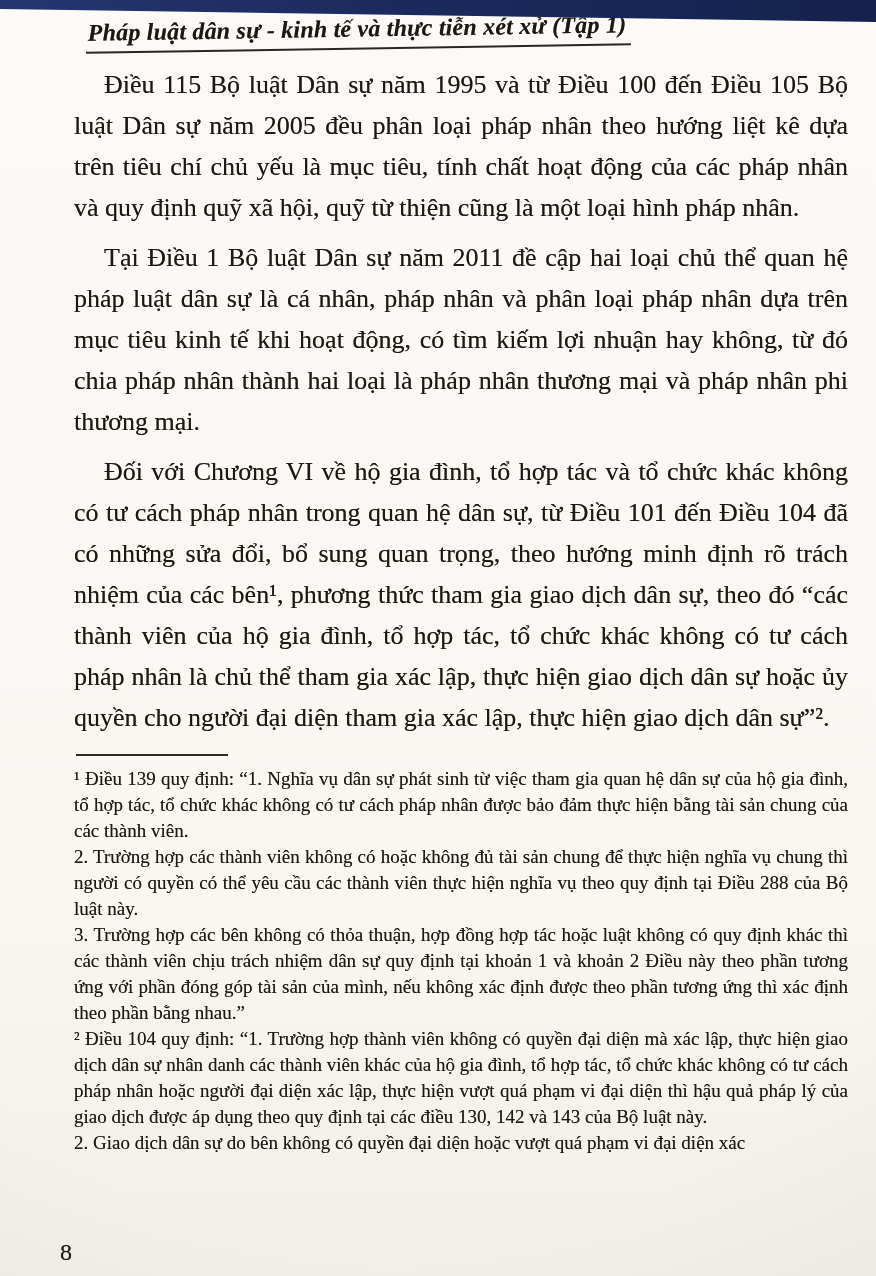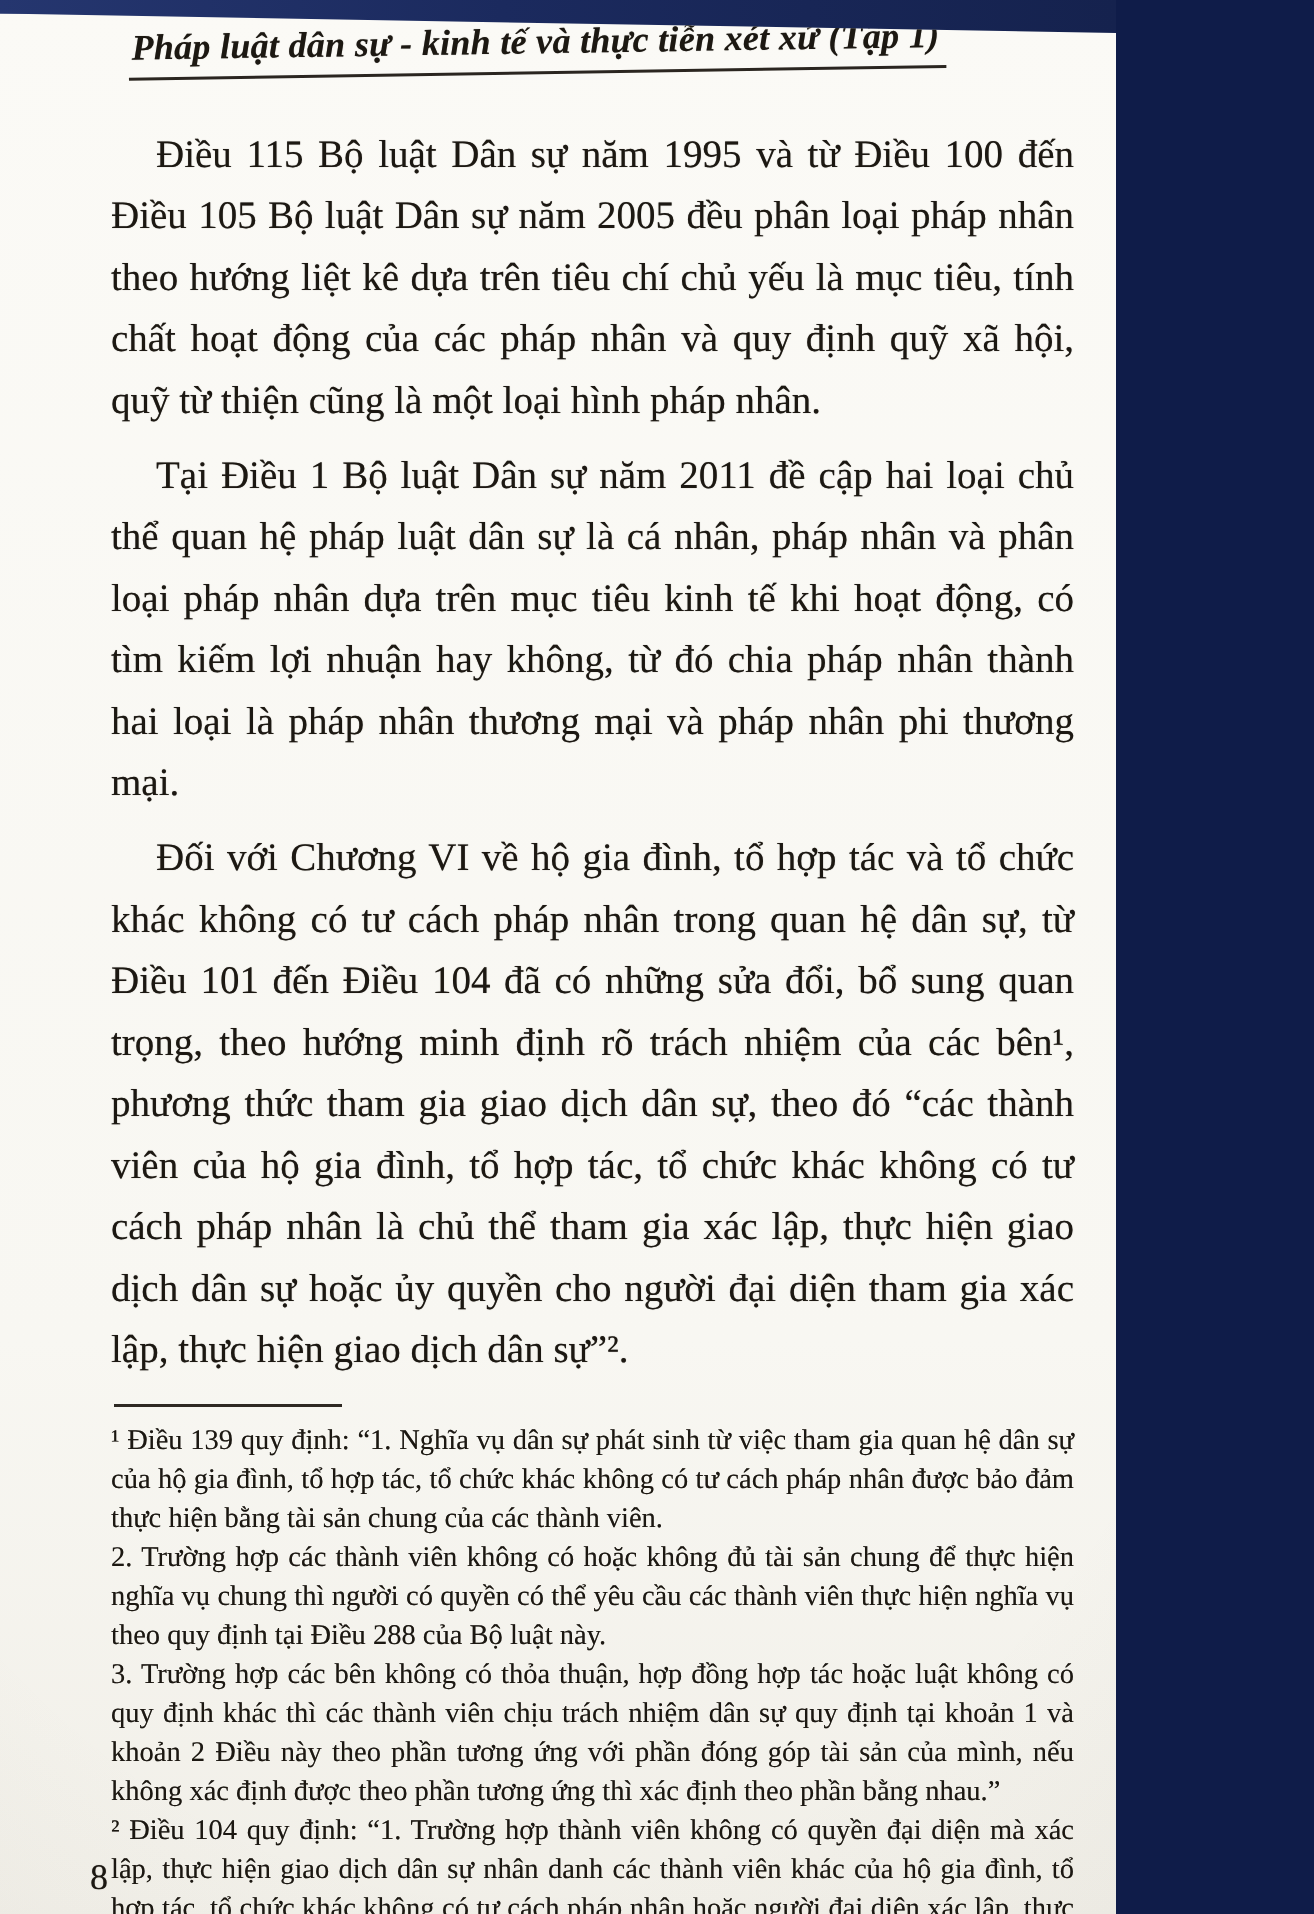--- a/index.html
+++ b/index.html
@@ -4,21 +4,21 @@
 <style>
   * { margin: 0; padding: 0; box-sizing: border-box; }
   html, body { width: 876px; height: 1276px; }
   body {
     overflow: hidden;
     background: #0f1c49;
     font-family: "Liberation Serif", "DejaVu Serif", serif;
   }
   .photo {
     position: relative;
-    width: 744px;
+    width: 876px;
     height: 1276px;
     background: linear-gradient(90deg, #25366f 0%, #1b2a5e 45%, #15224e 100%);
   }
   
   .page {
     position: absolute;
     inset: 0;
     clip-path: polygon(0 9px, 100% 22px, 100% 100%, 0 100%);
     background:
       radial-gradient(135% 115% at 45% 35%, rgba(0,0,0,0) 55%, rgba(90,85,70,0.10) 100%),
@@ -37,21 +37,21 @@
   .running-header .title {
     display: inline-block;
     font-style: italic;
     font-weight: 700;
     font-size: 24px;
     letter-spacing: 0.2px;
     padding: 0 4px 5px 2px;
     border-bottom: 2px solid #2b2620;
     text-shadow: 0 0 .5px rgba(28,24,18,.55);
   }
-  .page-body { margin-top: 28px; }
+  .page-body { margin-top: 10px; }
   .page-body p {
     font-size: 26px;
     line-height: 41px;
     text-align: justify;
     text-indent: 30px;
     text-shadow: 0 0 .5px rgba(28,24,18,.6);
   }
   .page-body p + p { margin-top: 9px; }
   .footnote-separator {
     width: 152px;
@@ -91,19 +91,20 @@
         <p>Đối với Chương VI về hộ gia đình, tổ hợp tác và tổ chức khác không có tư cách pháp nhân trong quan hệ dân sự, từ Điều 101 đến Điều 104 đã có những sửa đổi, bổ sung quan trọng, theo hướng minh định rõ trách nhiệm của các bên¹, phương thức tham gia giao dịch dân sự, theo đó “các thành viên của hộ gia đình, tổ hợp tác, tổ chức khác không có tư cách pháp nhân là chủ thể tham gia xác lập, thực hiện giao dịch dân sự hoặc ủy quyền cho người đại diện tham gia xác lập, thực hiện giao dịch dân sự”².</p>
       </div>
 
       <hr class="footnote-separator">
 
       <div class="footnotes">
         <p>¹ Điều 139 quy định: “1. Nghĩa vụ dân sự phát sinh từ việc tham gia quan hệ dân sự của hộ gia đình, tổ hợp tác, tổ chức khác không có tư cách pháp nhân được bảo đảm thực hiện bằng tài sản chung của các thành viên.</p>
         <p>2. Trường hợp các thành viên không có hoặc không đủ tài sản chung để thực hiện nghĩa vụ chung thì người có quyền có thể yêu cầu các thành viên thực hiện nghĩa vụ theo quy định tại Điều 288 của Bộ luật này.</p>
         <p>3. Trường hợp các bên không có thỏa thuận, hợp đồng hợp tác hoặc luật không có quy định khác thì các thành viên chịu trách nhiệm dân sự quy định tại khoản 1 và khoản 2 Điều này theo phần tương ứng với phần đóng góp tài sản của mình, nếu không xác định được theo phần tương ứng thì xác định theo phần bằng nhau.”</p>
         <p>² Điều 104 quy định: “1. Trường hợp thành viên không có quyền đại diện mà xác lập, thực hiện giao dịch dân sự nhân danh các thành viên khác của hộ gia đình, tổ hợp tác, tổ chức khác không có tư cách pháp nhân hoặc người đại diện xác lập, thực hiện vượt quá phạm vi đại diện thì hậu quả pháp lý của giao dịch được áp dụng theo quy định tại các điều 130, 142 và 143 của Bộ luật này.</p>
+        <p>2. Giao dịch dân sự do bên không có quyền đại diện hoặc vượt quá phạm vi đại diện xác</p>
       </div>
 
     </div>
 
     <div class="page-number">8</div>
   </div>
 </div>
 
 </body></html>

